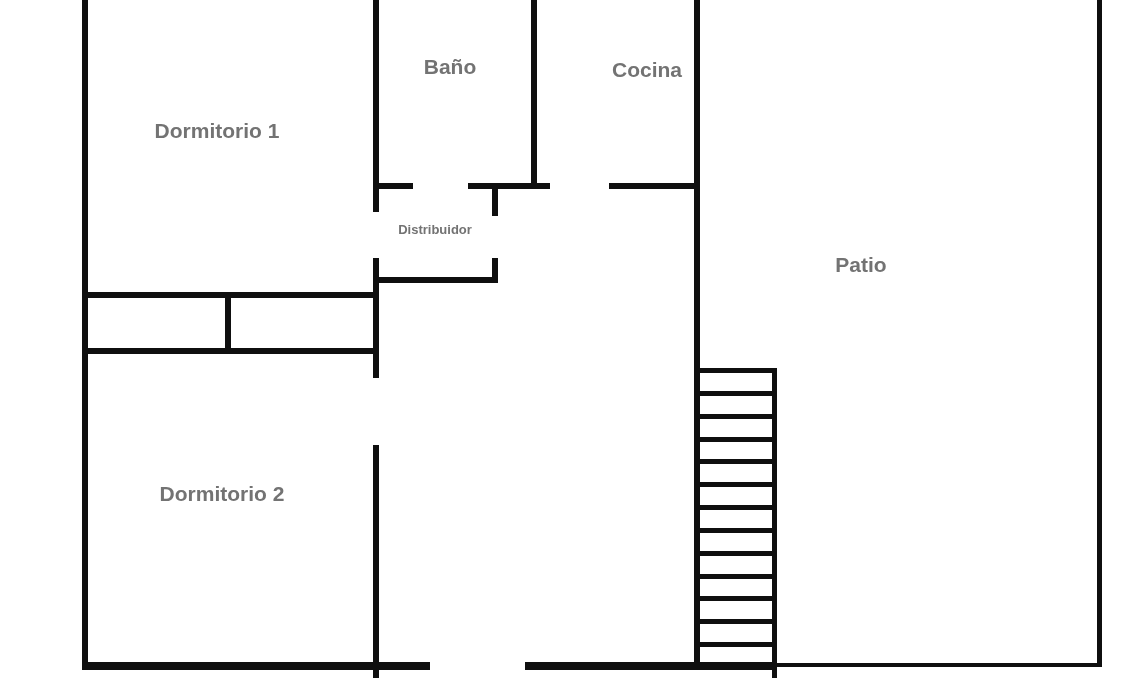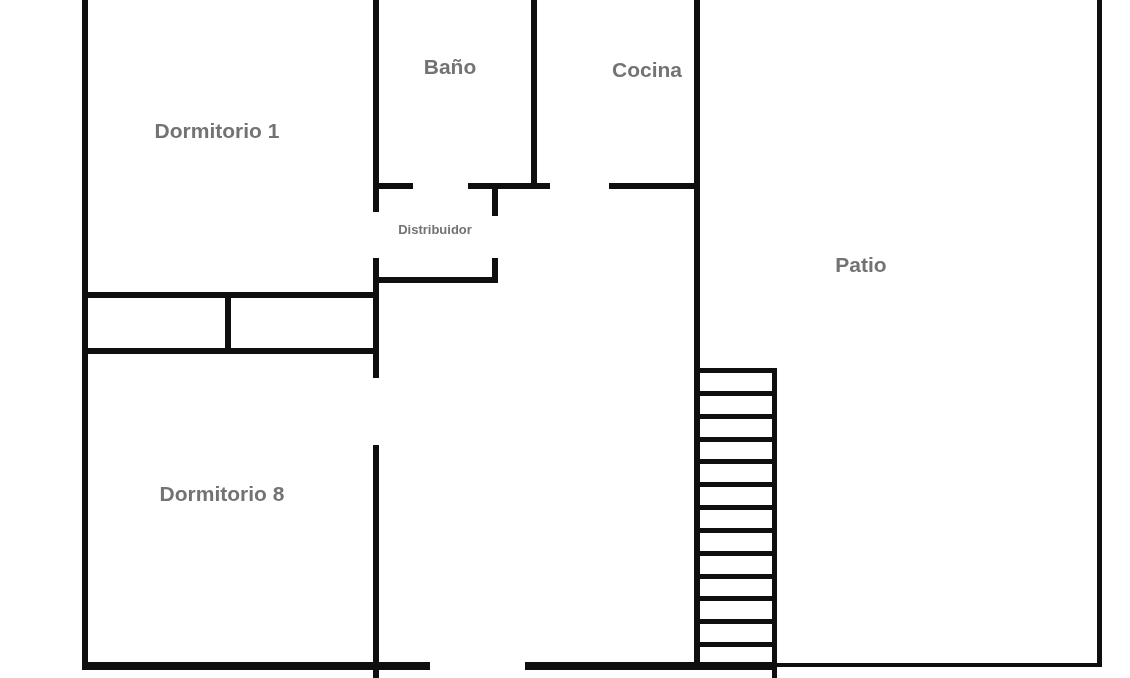--- a/index.html
+++ b/index.html
@@ -91,16 +91,16 @@
       <div class="stair-rung" style="top: 228px;"></div>
       <div class="stair-rung" style="top: 251px;"></div>
       <div class="stair-rung" style="top: 274px;"></div>
     </div>
   <div class="wall" style="left:772px; top:368px; width:5px; height:310px;"></div>
 
   <div class="room-label" style="left:97px; top:118px; width:240px;">Dormitorio 1</div>
   <div class="room-label" style="left:380px; top:54px; width:140px;">Baño</div>
   <div class="room-label" style="left:542px; top:57px; width:140px;text-align:right;">Cocina</div>
   <div class="room-label small" style="left:365px; top:222px; width:140px;">Distribuidor</div>
-  <div class="room-label" style="left:102px; top:481px; width:240px;">Dormitorio 8</div>
+  <div class="room-label" style="left:102px; top:481px; width:240px;">Dormitorio 2</div>
   <div class="room-label" style="left:791px; top:252px; width:140px;">Patio</div>
 
 </div>
 
 </body></html>

